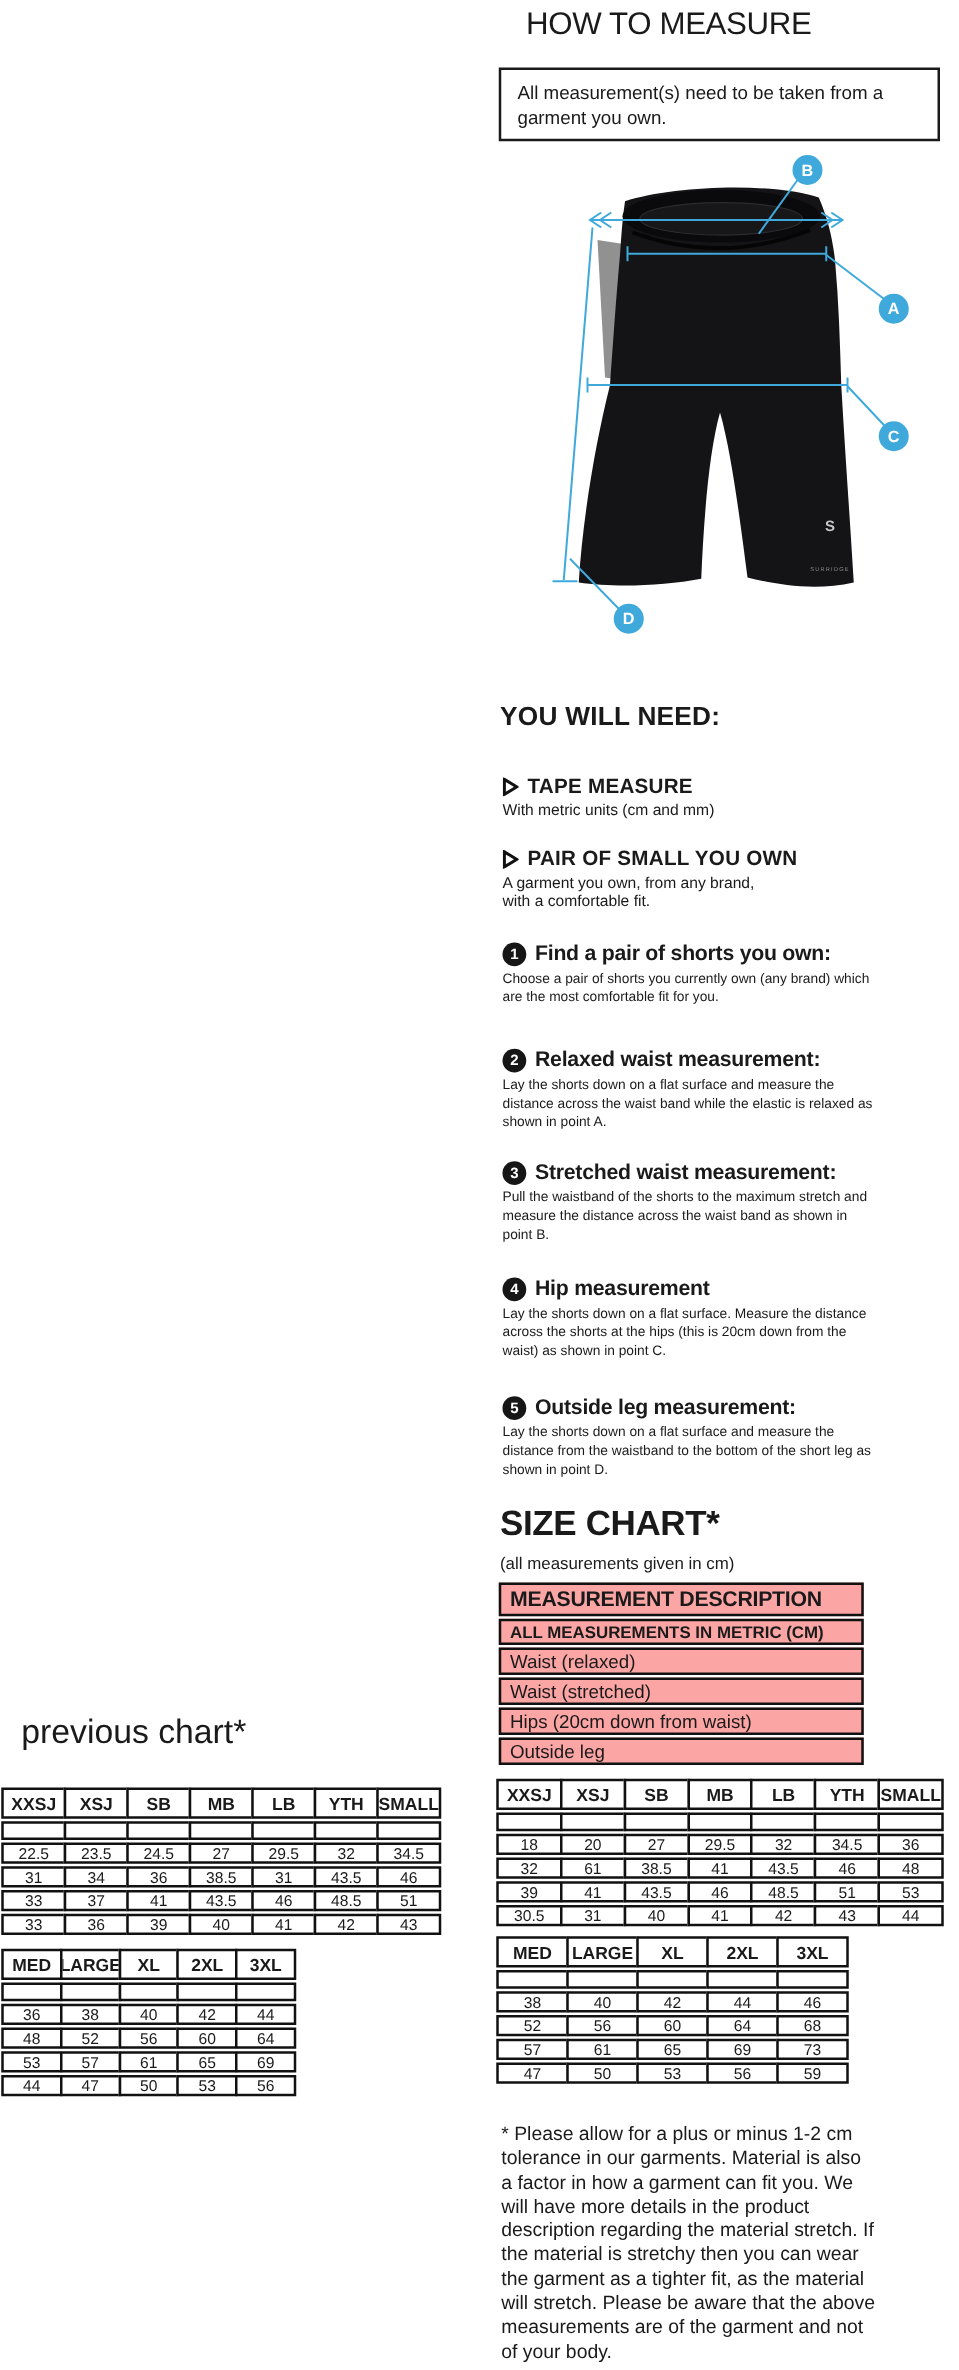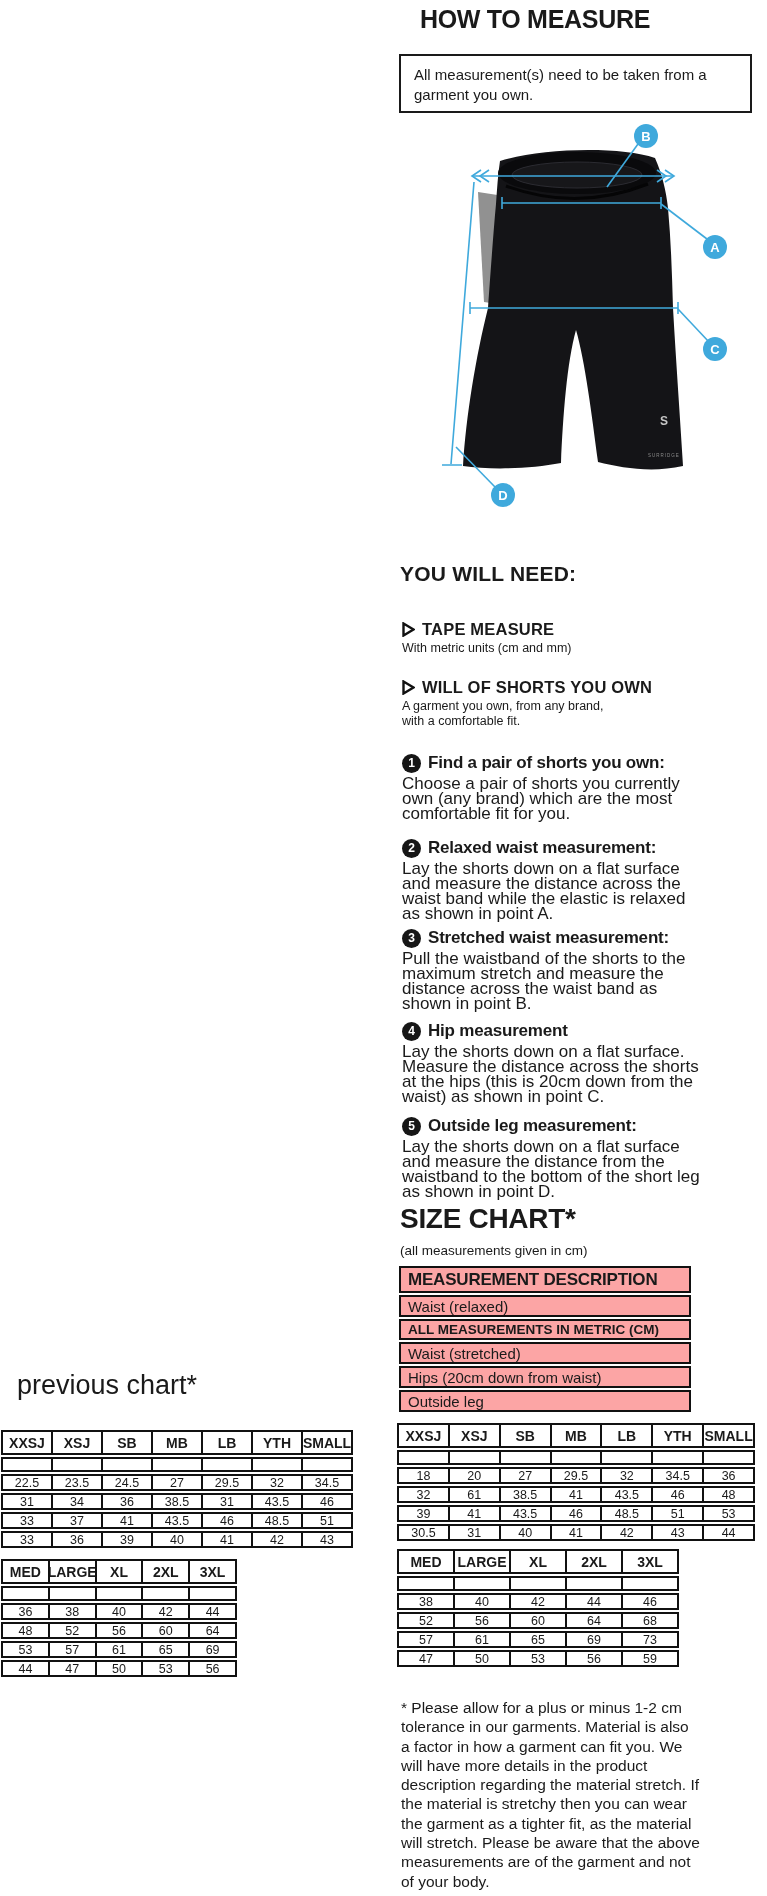--- a/index.html
+++ b/index.html
@@ -1,35 +1,35 @@
 <!DOCTYPE html>
 <html><head>
 <meta charset="utf-8">
 <style>
   html,body{margin:0;padding:0;background:#ffffff;}
   body{width:767px;height:1896px;position:relative;font-family:"Liberation Sans","DejaVu Sans",sans-serif;color:#1a1a1a;}
   .abs{position:absolute;}
   .pre{white-space:pre-line;}
 
-  .title{left:399px;top:5px;width:272px;font-size:25px;font-weight:700;letter-spacing:-0.3px;text-align:center;}
+  .title{left:399px;top:5px;width:272px;font-size:25px;font-weight:400;letter-spacing:-0.3px;text-align:center;}
   .note-box{left:399px;top:54px;width:353px;height:59px;box-sizing:border-box;border:2px solid #1a1a1a;padding:9px 13px;font-size:15px;line-height:1.35;}
 
   .figure{left:330px;top:116px;width:437px;height:392px;}
 
   .ywn-heading{left:400px;top:562px;font-size:21px;font-weight:600;letter-spacing:0.2px;}
   .need-item{left:402px;width:300px;}
   .need-item .row{display:flex;align-items:center;gap:7px;text-align:right;}
   .need-title{font-size:16.5px;font-weight:600;letter-spacing:0.2px;}
   .need-desc{font-size:12.5px;line-height:15px;margin-top:2px;}
 
   .step{left:402px;width:315px;}
   .step .head{display:flex;align-items:center;gap:7px;}
   .step-circle{width:19px;height:19px;border-radius:50%;background:#161616;color:#fff;font-size:12px;font-weight:bold;display:flex;align-items:center;justify-content:center;flex:0 0 19px;}
   .step-title{font-size:17px;font-weight:600;letter-spacing:-0.2px;}
-  .step-body{font-size:17px;line-height:15px;margin-top:3px;width:300px;}
+  .step-body{font-size:11px;line-height:15px;margin-top:3px;width:300px;}
 
   .sc-heading{left:400px;top:1203px;font-size:28px;font-weight:600;letter-spacing:-0.3px;}
   .sc-sub{left:400px;top:1243px;font-size:13.5px;}
 
   .md-table{left:399px;top:1266px;width:292px;}
   .md-row{box-sizing:border-box;border:2px solid #111;margin-top:2px;display:flex;align-items:center;padding-left:7px;background:#fca5a5;}
   .md-header{height:27px;font-size:17px;font-weight:bold;margin-top:0;letter-spacing:-0.2px;}
   .md-metric{height:21px;font-size:13.5px;font-weight:bold;}
   .md-plain{height:22px;font-size:15px;}
 
@@ -119,21 +119,21 @@
     <span class="need-title">TAPE MEASURE</span>
   </div>
   <div class="need-desc pre">With metric units (cm and mm)</div>
 </div>
 
 <div class="abs need-item" style="top:678px">
   <div class="row">
     <svg class="tri-icon" width="13" height="15" viewBox="0 0 13 15">
       <polygon points="1.5,1.5 11.5,7.5 1.5,13.5" fill="#fff" stroke="#111" stroke-width="2.4"></polygon>
     </svg>
-    <span class="need-title">WILL OF SHORTS YOU OWN</span>
+    <span class="need-title">PAIR OF SMALL YOU OWN</span>
   </div>
   <div class="need-desc pre">A garment you own, from any brand,
 with a comfortable fit.</div>
 </div>
 
 <div class="abs step" style="top:753px">
   <div class="head">
     <span class="step-circle">1</span>
     <span class="step-title">Find a pair of shorts you own:</span>
   </div>
@@ -170,22 +170,22 @@
     <span class="step-title">Outside leg measurement:</span>
   </div>
   <div class="step-body">Lay the shorts down on a flat surface and measure the distance from the waistband to the bottom of the short leg as shown in point D.</div>
 </div>
 
 <div class="abs sc-heading">SIZE CHART*</div>
 <div class="abs sc-sub">(all measurements given in cm)</div>
 
 <div class="abs md-table">
   <div class="md-row md-header">MEASUREMENT DESCRIPTION</div>
+  <div class="md-row md-metric">ALL MEASUREMENTS IN METRIC (CM)</div>
   <div class="md-row md-plain">Waist (relaxed)</div>
-  <div class="md-row md-metric">ALL MEASUREMENTS IN METRIC (CM)</div>
   <div class="md-row md-plain">Waist (stretched)</div>
   <div class="md-row md-plain">Hips (20cm down from waist)</div>
   <div class="md-row md-plain">Outside leg</div>
 </div>
 
 <div class="abs prev-label">previous chart*</div>
 
 <div class="sg-table t-prev-junior">
     <div class="trow thead">
       <div class="tcell">XXSJ</div>

